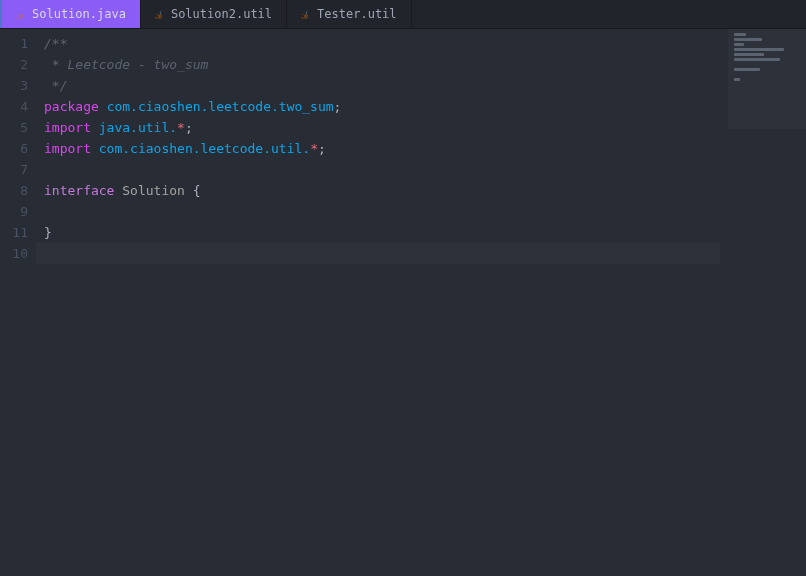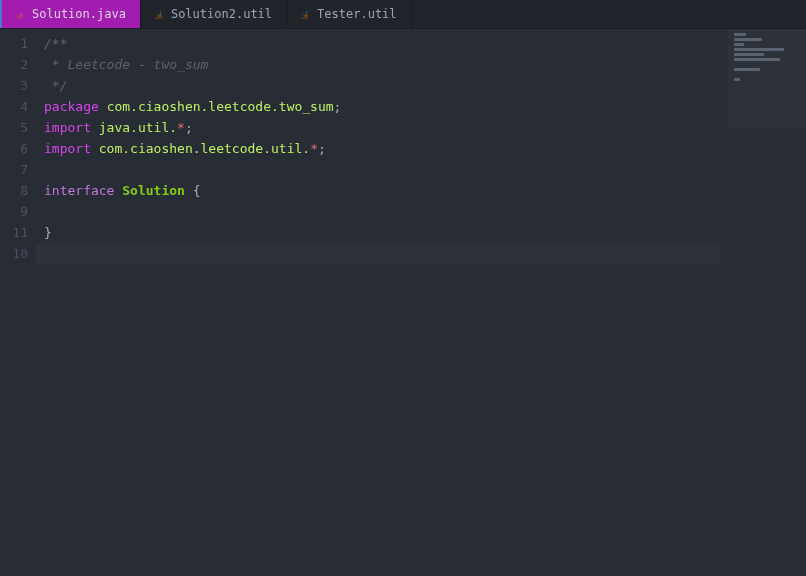--- a/index.html
+++ b/index.html
@@ -23,21 +23,21 @@
       align-items: center;
       padding: 0 14px;
       height: 100%;
       border-right: 1px solid #181a1f;
       color: #9da5b4;
       cursor: pointer;
       font-size: 12px;
       gap: 6px;
     }
     .tab.active {
-      background: #a21caf;
+      background: #8b5cf6;
       color: #d7dae0;
       border-left: 2px solid #4d78cc;
     }
     .java-icon {
       width: 10px;
       height: 12px;
       display: inline-block;
     }
     .editor-area {
       display: flex;
@@ -88,22 +88,22 @@
     .minimap-line {
       height: 3px;
       margin-bottom: 2px;
       background: #5c6370;
       border-radius: 1px;
     }
     
     .c-comment { color: #5c6370; font-style: italic; }
     .c-keyword1 { color: #d946ef; }
     .c-keyword2 { color: #c678dd; }
-    .c-pkgpath { color: #bef264; }
-    .c-type { color: #84cc16; font-weight: bold; }
+    .c-pkgpath { color: #0ea5e9; }
+    .c-type { color: #a3a3a3; }
     .c-op { color: #e06c75; }
     .c-punc { color: #abb2bf; }
     .c-brace { color: #abb2bf; }
   </style>
 </head>
 <body>
 
 <div class="tabs" id="tabs">
     <div class="tab active">
       <svg class="java-icon" viewBox="0 0 24 24">

